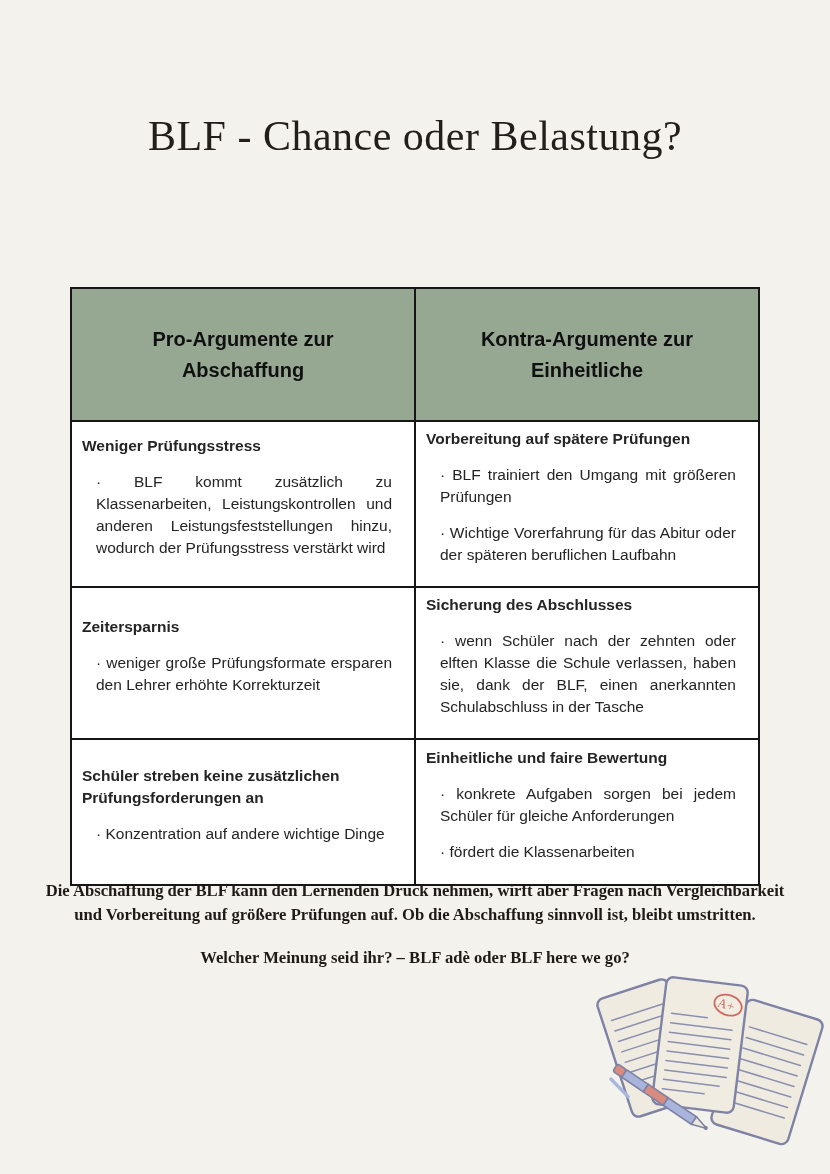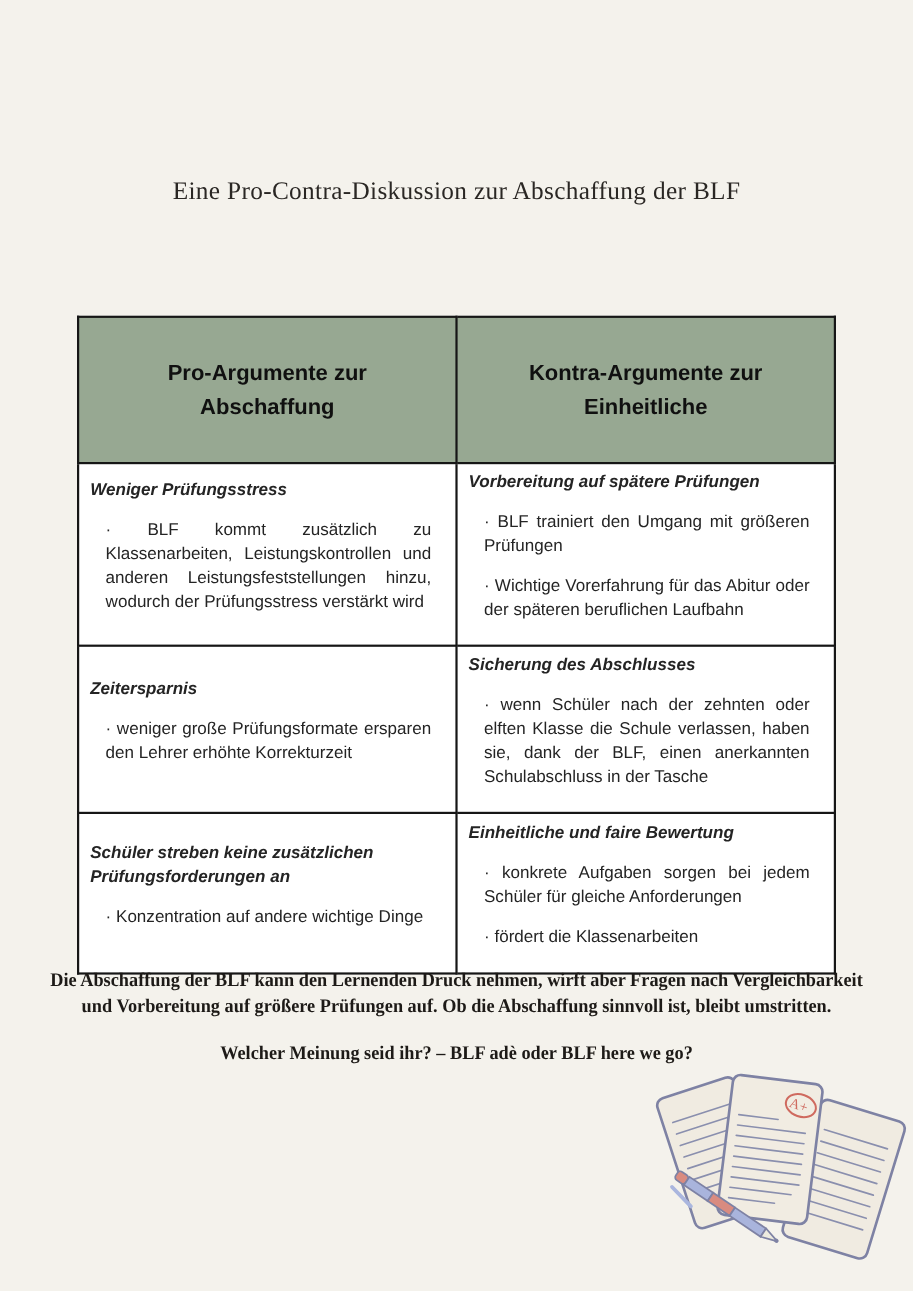--- a/index.html
+++ b/index.html
@@ -49,21 +49,21 @@
   .hwrap{max-width:238px;margin:0 auto;}
   table.args td{
     border:2px solid #161616;
     vertical-align:middle;
     padding:6px 8px 6px 10px;
     font-size:15.5px;line-height:1.42;color:#242424;
   }
   tr.r0 td{height:135px;}
   tr.r1 td{height:135px;}
   tr.r2 td{height:132px;}
-  .hd{margin:0;font-weight:bold;font-style:italic;}
+  .hd{margin:0;font-weight:bold;}
   .pt{margin:14px;text-align:justify;}
   
   .summary{
     position:absolute;top:878px;left:50%;
     width:800px;
     transform:translateX(-50%) scaleX(0.95);
     transform-origin:50% 0;
     text-align:center;
     font-family:"Liberation Serif",serif;
     font-weight:bold;font-size:17.5px;line-height:1.38;
@@ -84,21 +84,21 @@
     position:absolute;left:588px;top:960px;
     width:240px;height:204px;
   }
   .illustration svg{display:block;width:100%;height:100%;}
 </style>
 </head>
 <body>
 
 <div class="page">
 
-  <h2 class="subtitle">Eine Pro-Contra-Diskussion zur Abschaffung der BLF</h2>
+  <h1 class="title">BLF - Chance oder Belastung?</h1>
 
   <table class="args">
     <thead>
       <tr>
         <th>
           <div class="hwrap">Pro-Argumente zur Abschaffung</div>
         </th>
         <th>
           <div class="hwrap">Kontra-Argumente zur Einheitliche</div>
         </th>

